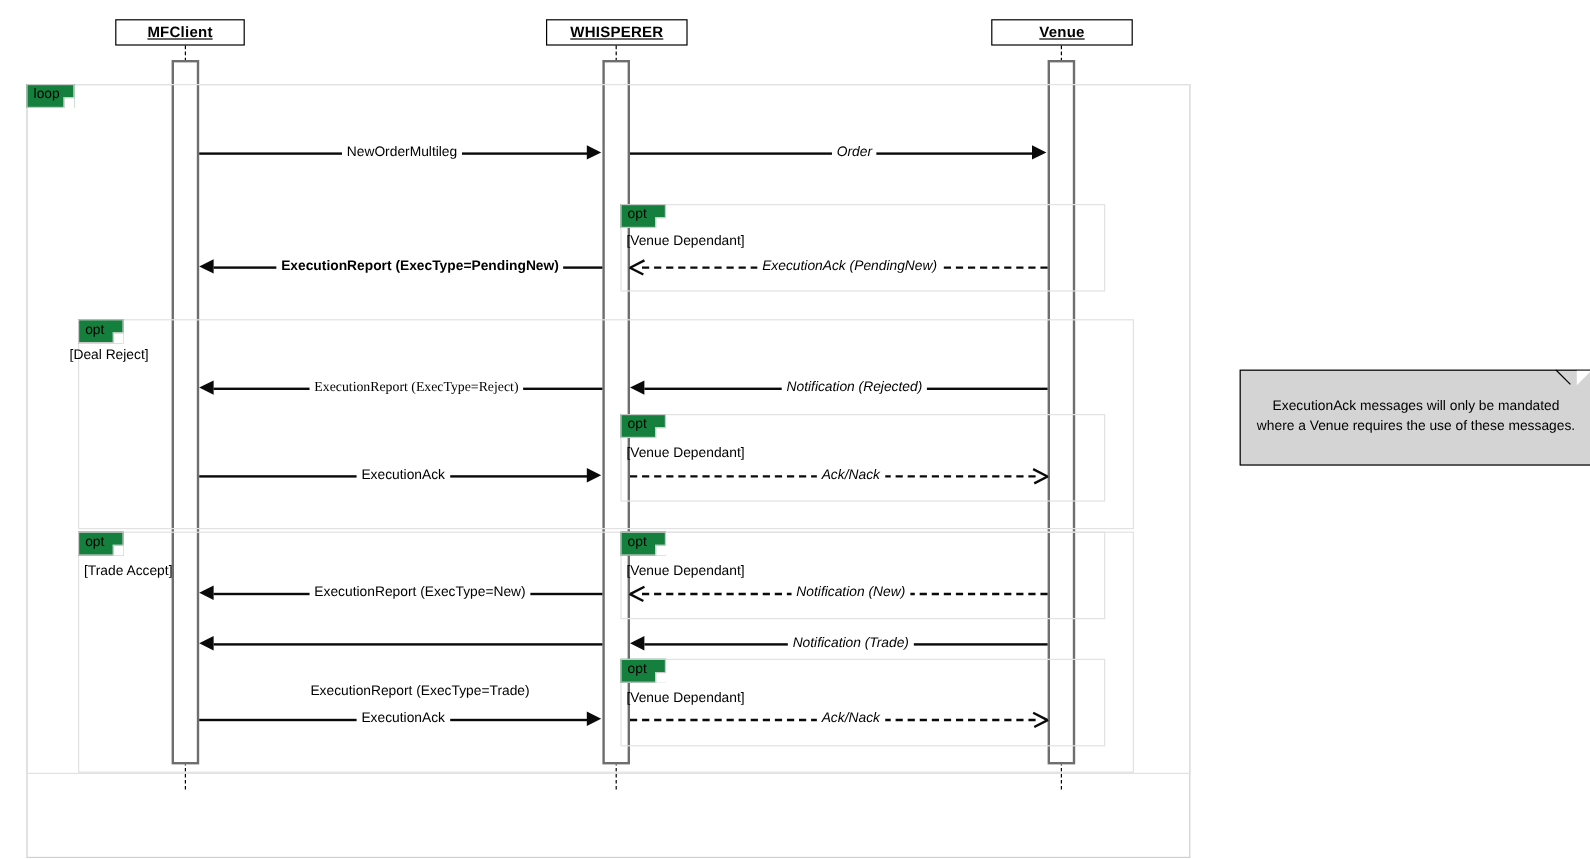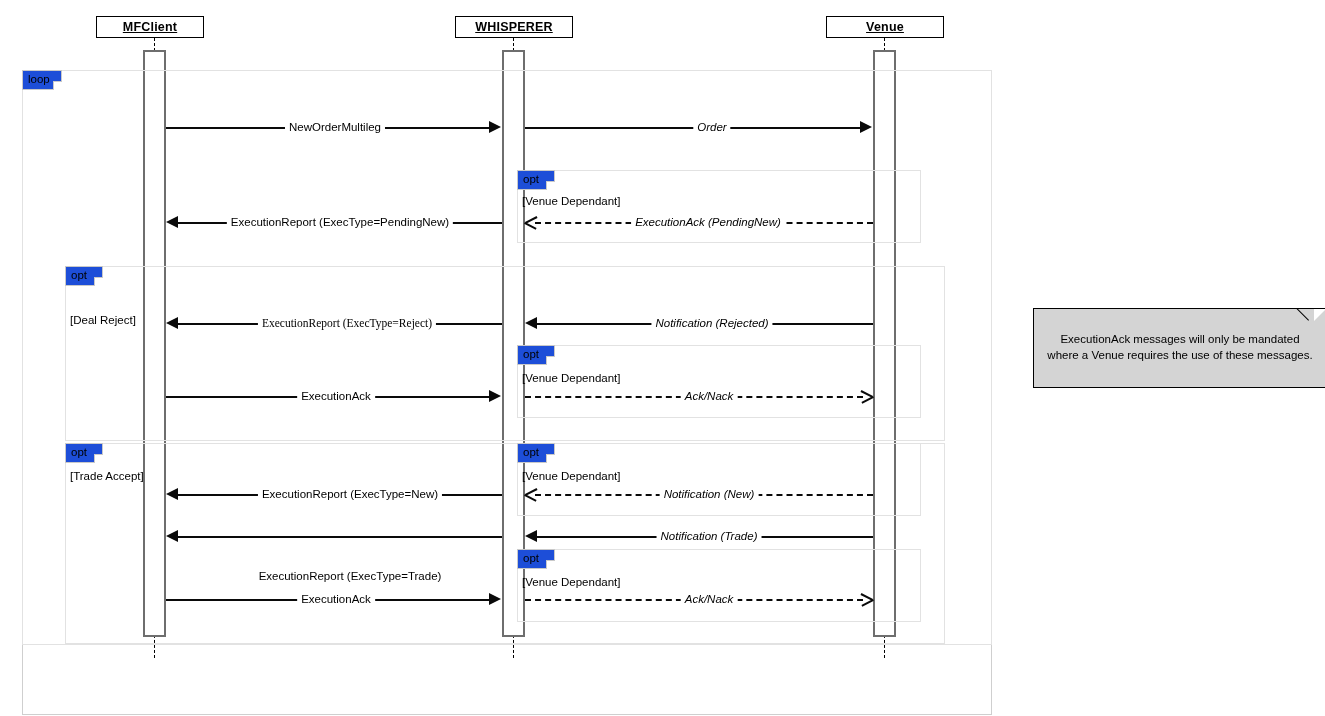--- a/index.html
+++ b/index.html
@@ -16,21 +16,21 @@
 
   
   .lifeline{position:absolute;width:0;border-left:1.5px dashed #000;}
 
   
   .activation{position:absolute;box-sizing:border-box;border:2.5px solid #6e6e6e;background:#ffffff;}
 
   
   .frag{position:absolute;box-sizing:border-box;border:1.5px solid #e2e2e2;background:transparent;}
   .frag-tab{position:absolute;box-sizing:border-box;height:20px;border:1px solid #c9c9c9;
-      background:#1d4ed8;display:flex;align-items:center;padding:0 6px 0 5px;}
+      background:#15803d;display:flex;align-items:center;padding:0 6px 0 5px;}
   .frag-tab span{font-size:11.5px;line-height:1;}
   .frag-tab::after{content:"";position:absolute;right:-1px;bottom:-1px;width:8px;height:8px;
       background:#ffffff;border-left:1px solid #c9c9c9;border-top:1px solid #c9c9c9;
       transform:translate(0,0) rotate(0deg);}
   .frag-cond{position:absolute;font-size:11.5px;white-space:nowrap;}
 
   
   .msg-line{position:absolute;height:0;border-top:2px solid #0a0a0a;}
   .msg-line.dashed{border-top:2px dashed #0a0a0a;}
   .msg-label{position:absolute;font-size:11.5px;white-space:nowrap;background:#fff;
@@ -86,21 +86,21 @@
   <div class="frag" style="left:517px;top:170px;width:404px;height:73px;"></div>
   <div class="frag-tab" style="left:517px;top:170px;width:38px;">
     <span>opt</span>
   </div>
   <div class="frag-cond" style="left:522px;top:195px;">[Venue Dependant]</div>
 
   <div class="frag" style="left:65px;top:266px;width:880px;height:175px;"></div>
   <div class="frag-tab" style="left:65px;top:266px;width:38px;">
     <span>opt</span>
   </div>
-  <div class="frag-cond" style="left:70px;top:290px;margin-top:24px;">[Deal Reject]</div>
+  <div class="frag-cond" style="left:58px;top:290px;">[Deal Reject]</div>
 
   <div class="frag" style="left:517px;top:345px;width:404px;height:73px;"></div>
   <div class="frag-tab" style="left:517px;top:345px;width:38px;">
     <span>opt</span>
   </div>
   <div class="frag-cond" style="left:522px;top:372px;">[Venue Dependant]</div>
 
   <div class="frag" style="left:65px;top:443px;width:880px;height:201px;"></div>
   <div class="frag-tab" style="left:65px;top:443px;width:38px;">
     <span>opt</span>
@@ -122,21 +122,21 @@
   <div class="msg-line" style="left:166px;top:127px;width:324px;"></div>
   <div class="arrow solid-right" style="left:489px;top:121px;"></div>
   <div class="msg-label" style="left:335px;top:127px;">NewOrderMultileg</div>
 
   <div class="msg-line" style="left:525px;top:127px;width:336px;"></div>
   <div class="arrow solid-right" style="left:860px;top:121px;"></div>
   <div class="msg-label ital" style="left:712px;top:127px;">Order</div>
 
   <div class="msg-line" style="left:178px;top:222px;width:324px;"></div>
   <div class="arrow solid-left" style="left:166px;top:216px;"></div>
-  <div class="msg-label" style="left:340px;top:222px;">ExecutionReport (ExecType=PendingNew)</div>
+  <div class="msg-label" style="left:350px;top:222px;font-weight:bold;">ExecutionReport (ExecType=PendingNew)</div>
 
   <div class="msg-line dashed" style="left:535px;top:222px;width:338px;"></div>
   <div class="openhead" style="left:525px;top:222px;">
     <i style="transform-origin:0 0;transform:rotate(-27deg);"></i>
     <i style="transform-origin:0 0;transform:rotate(27deg);"></i>
   </div>
   <div class="msg-label ital" style="left:708px;top:222px;">ExecutionAck (PendingNew)</div>
 
   <div class="msg-line" style="left:178px;top:323px;width:324px;"></div>
   <div class="arrow solid-left" style="left:166px;top:317px;"></div>

